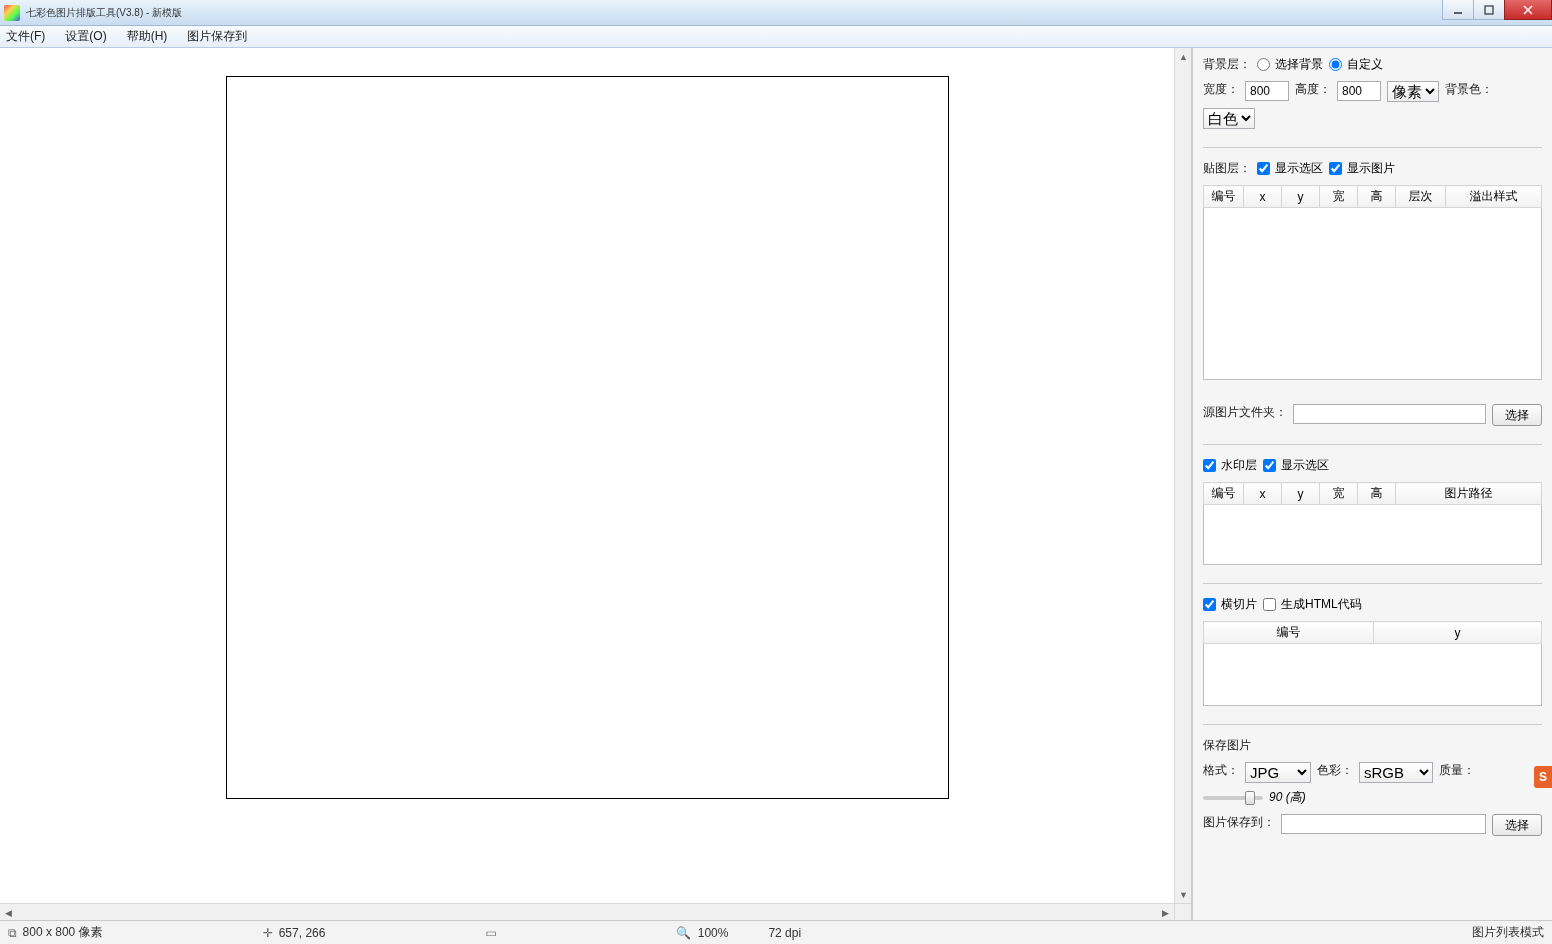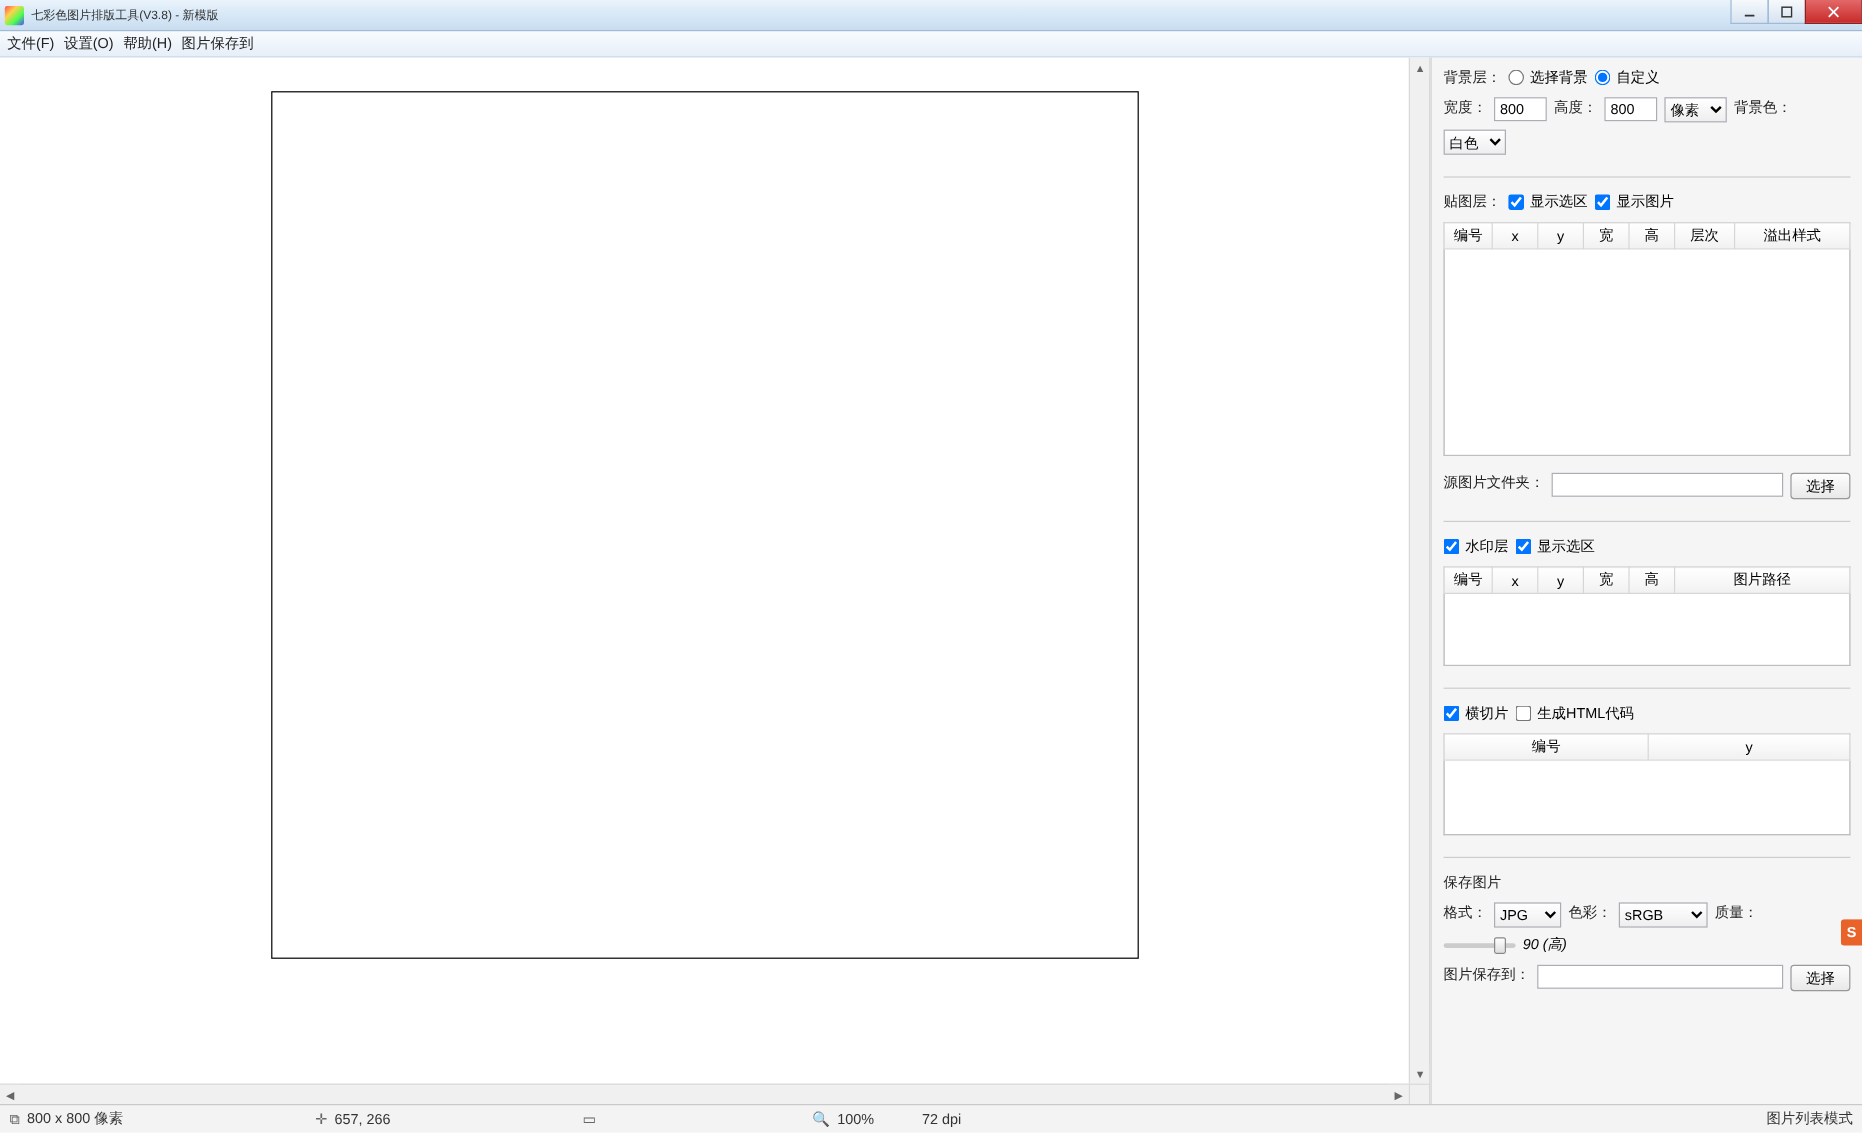--- a/index.html
+++ b/index.html
@@ -39,21 +39,21 @@
   display: flex; align-items: center; justify-content: center;
   font-size: 10px; color: #333;
 }
 .win-btn.close { background: linear-gradient(to bottom,#e36868,#c72b2a); color:#fff; width:48px; border-color:#8f2020;}
 .win-btn svg { width: 10px; height: 10px; }
 
 .menubar {
   height: 22px;
   background: linear-gradient(to bottom,#f8fbfe,#e6eef8);
   border-bottom: 1px solid #b9cde2;
-  display: flex; align-items: center; padding: 0 6px; gap: 8px;
+  display: flex; align-items: center; padding: 0 6px; gap: 20px;
 }
 .menubar span { color: #222; cursor: default; }
 
 .main {
   flex: 1;
   display: flex;
   min-height: 0;
 }
 .canvas-wrap {
   flex: 1;
@@ -99,21 +99,21 @@
   padding: 8px 10px;
   overflow-y: auto;
   display: flex; flex-direction: column; gap: 8px;
 }
 .row { display: flex; align-items: flex-start; gap: 6px; flex-wrap: wrap; }
 .label { color: #222; white-space: nowrap; }
 input[type=text].field {
   height: 20px; border: 1px solid #abadb3; background: #fff; padding: 0 4px; font-size: 12px;
 }
 select.field {
-  height: 21px; border: 1px solid #abadb3; background: linear-gradient(to bottom,#fff,#eee); font-size: 12px;
+  height: 21px; border: 1px solid #abadb3; background: linear-gradient(to bottom,#fff,#eee); font-size: 15px;
 }
 button.btn {
   height: 22px; padding: 0 12px;
   background: linear-gradient(to bottom,#fdfdfd,#e9e9e9);
   border: 1px solid #999; border-radius: 3px;
   font-size: 12px; cursor: pointer;
 }
 button.btn.big { width: 100%; height: 26px; }
 input[type=checkbox], input[type=radio] { vertical-align: middle; margin-right: 3px; }
 label.chk { display: inline-flex; align-items: center; gap: 2px; cursor: pointer; }
@@ -259,21 +259,21 @@
           <th style="width:38px">宽</th>
           <th style="width:38px">高</th>
           <th style="width:50px">层次</th>
           <th>溢出样式</th>
         </tr>
       </tbody>
         </table>
       <div class="tbl-body"></div>
     </div>
 
-    <div class="row" style="margin-top:6px">
+    <div class="row" style="margin-top:16px">
       <span class="label">源图片文件夹：</span>
       <input type="text" class="field" style="flex: 1 1 0%;" value="">
       <button class="btn">选择</button>
     </div>
 
     <div class="divider"></div>
 
     <div class="row">
       <label class="chk">
         <input type="checkbox" checked="" style="">
@@ -322,21 +322,21 @@
       </tbody>
         </table>
       <div class="tbl-body med"></div>
     </div>
 
     <div class="divider"></div>
 
     <div class="label">保存图片</div>
     <div class="row">
       <span class="label">格式：</span>
-      <select class="field" style="width:56px">
+      <select class="field" style="width:66px">
         <option>JPG</option>
       </select>
       <span class="label">色彩：</span>
       <select class="field" style="width:74px">
         <option>sRGB</option>
       </select>
       <span class="label">质量：</span>
       <div class="slider-wrap">
         <div class="slider">
           <div class="thumb"></div>

